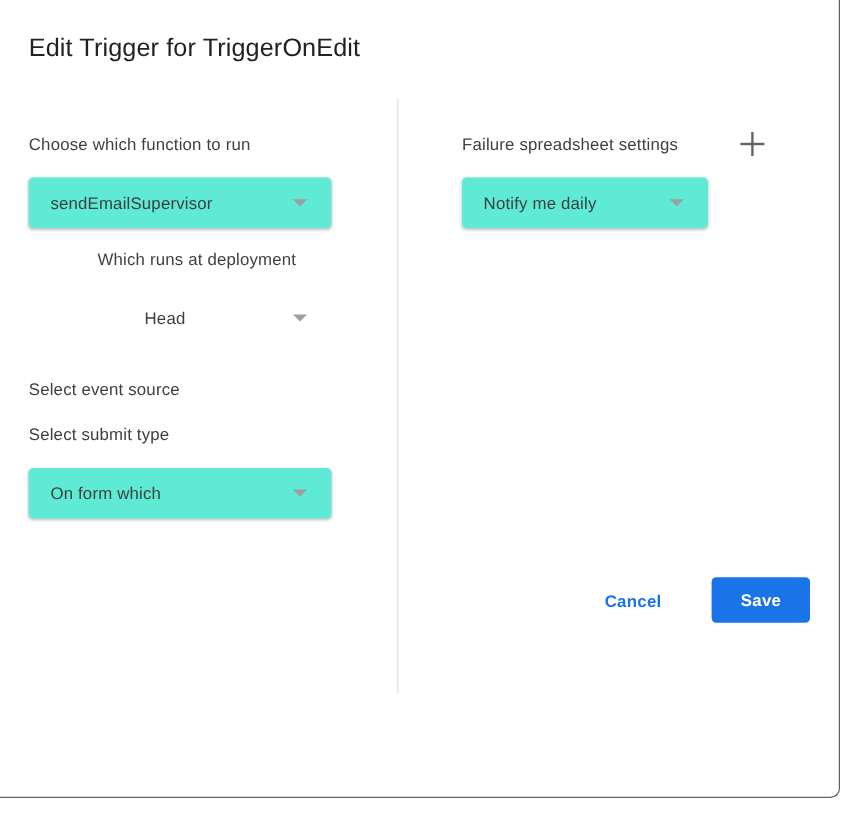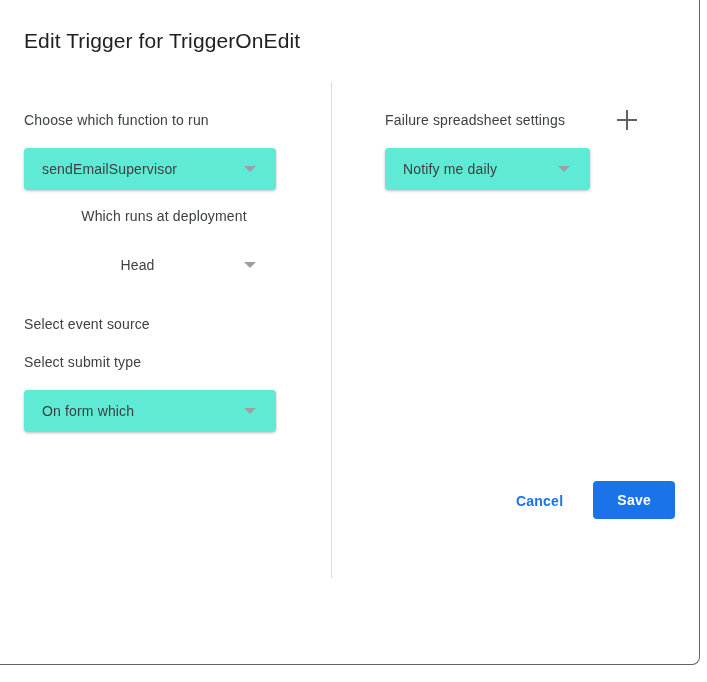--- a/index.html
+++ b/index.html
@@ -182,21 +182,21 @@
   .btn-filled {
     font-size: 14px;
     font-weight: bold;
     color: #ffffff;
     letter-spacing: 0.25px;
     background: #1a73e8;
     border: none;
     border-radius: 4px;
     padding: 0 24px;
     height: 38px;
-    margin-left: 18px;
+    margin-left: 30px;
     cursor: pointer;
     font-family: "Liberation Sans", sans-serif;
   }
 </style>
 </head>
 <body>
 
 <div id="dialog">
   <div id="dialog-inner">
 

